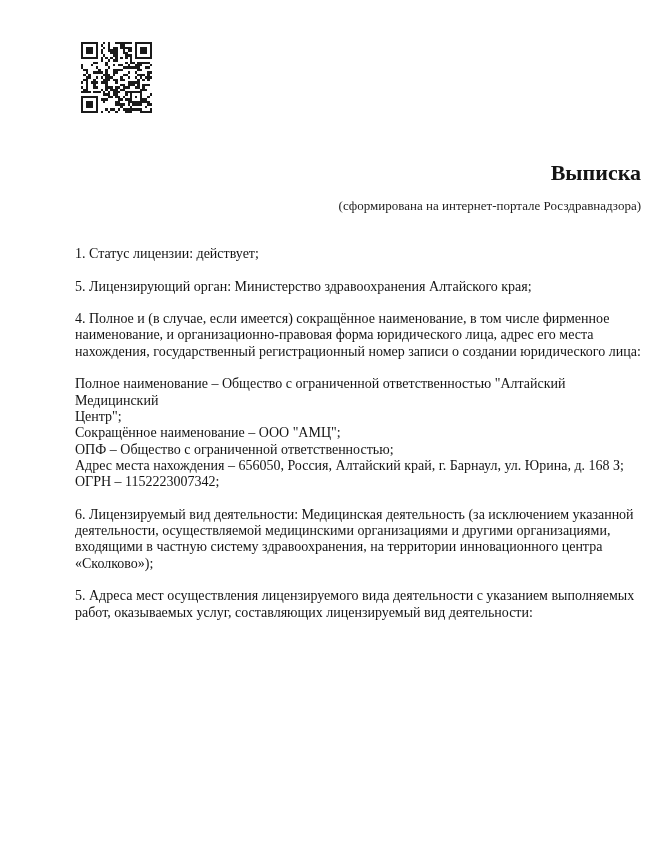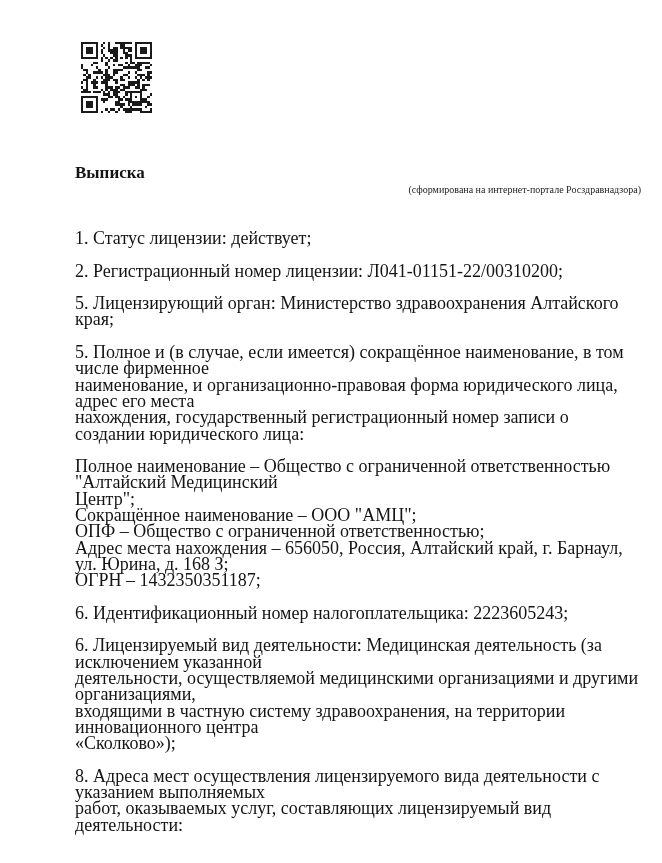--- a/index.html
+++ b/index.html
@@ -20,35 +20,36 @@
     height: 71px;
   }
   .content {
     position: absolute;
     left: 75px;
     top: 0;
     width: 566px;
   }
   .title {
     margin-top: 163px;
-    text-align: left;
+    text-align: right;
     font-weight: 700;
-    font-size: 17px;
+    font-size: 22px;
     line-height: 20px;
     white-space: nowrap;
   }
   .subtitle {
+    margin-top: 16px;
     margin-bottom: 33px;
     text-align: right;
-    font-size: 10px;
+    font-size: 13px;
     line-height: 14px;
     color: #1c1c1c;
   }
   .para {
-    font-size: 18px;
+    font-size: 14px;
     line-height: 16.3px;
     margin: 0 0 16.3px 0;
     white-space: pre-line;
     text-align: left;
   }
 </style>
 </head>
 <body>
 
 <div class="page">
@@ -457,33 +458,31 @@
 
   <div class="content">
 
     <div class="title">
       <div>Выписка</div>
     </div>
 
     <div class="subtitle">(сформирована на интернет-портале Росздравнадзора)</div>
 
     <div class="para">1. Статус лицензии: действует;</div>
-    <div class="para">2. Регистрационный номер лицензии: Л041-01151-22/00310200;</div>
     <div class="para">5. Лицензирующий орган: Министерство здравоохранения Алтайского края;</div>
-    <div class="para">5. Полное и (в случае, если имеется) сокращённое наименование, в том числе фирменное
+    <div class="para">4. Полное и (в случае, если имеется) сокращённое наименование, в том числе фирменное
 наименование, и организационно-правовая форма юридического лица, адрес его места
 нахождения, государственный регистрационный номер записи о создании юридического лица:</div>
     <div class="para">Полное наименование – Общество с ограниченной ответственностью "Алтайский Медицинский
 Центр";
 Сокращённое наименование – ООО "АМЦ";
 ОПФ – Общество с ограниченной ответственностью;
 Адрес места нахождения – 656050, Россия, Алтайский край, г. Барнаул, ул. Юрина, д. 168 З;
-ОГРН – 1432350351187;</div>
-    <div class="para">6. Идентификационный номер налогоплательщика: 2223605243;</div>
+ОГРН – 1152223007342;</div>
     <div class="para">6. Лицензируемый вид деятельности: Медицинская деятельность (за исключением указанной
 деятельности, осуществляемой медицинскими организациями и другими организациями,
 входящими в частную систему здравоохранения, на территории инновационного центра
 «Сколково»);</div>
-    <div class="para">8. Адреса мест осуществления лицензируемого вида деятельности с указанием выполняемых
+    <div class="para">5. Адреса мест осуществления лицензируемого вида деятельности с указанием выполняемых
 работ, оказываемых услуг, составляющих лицензируемый вид деятельности:</div>
 
   </div>
 </div>
 
 </body></html>

